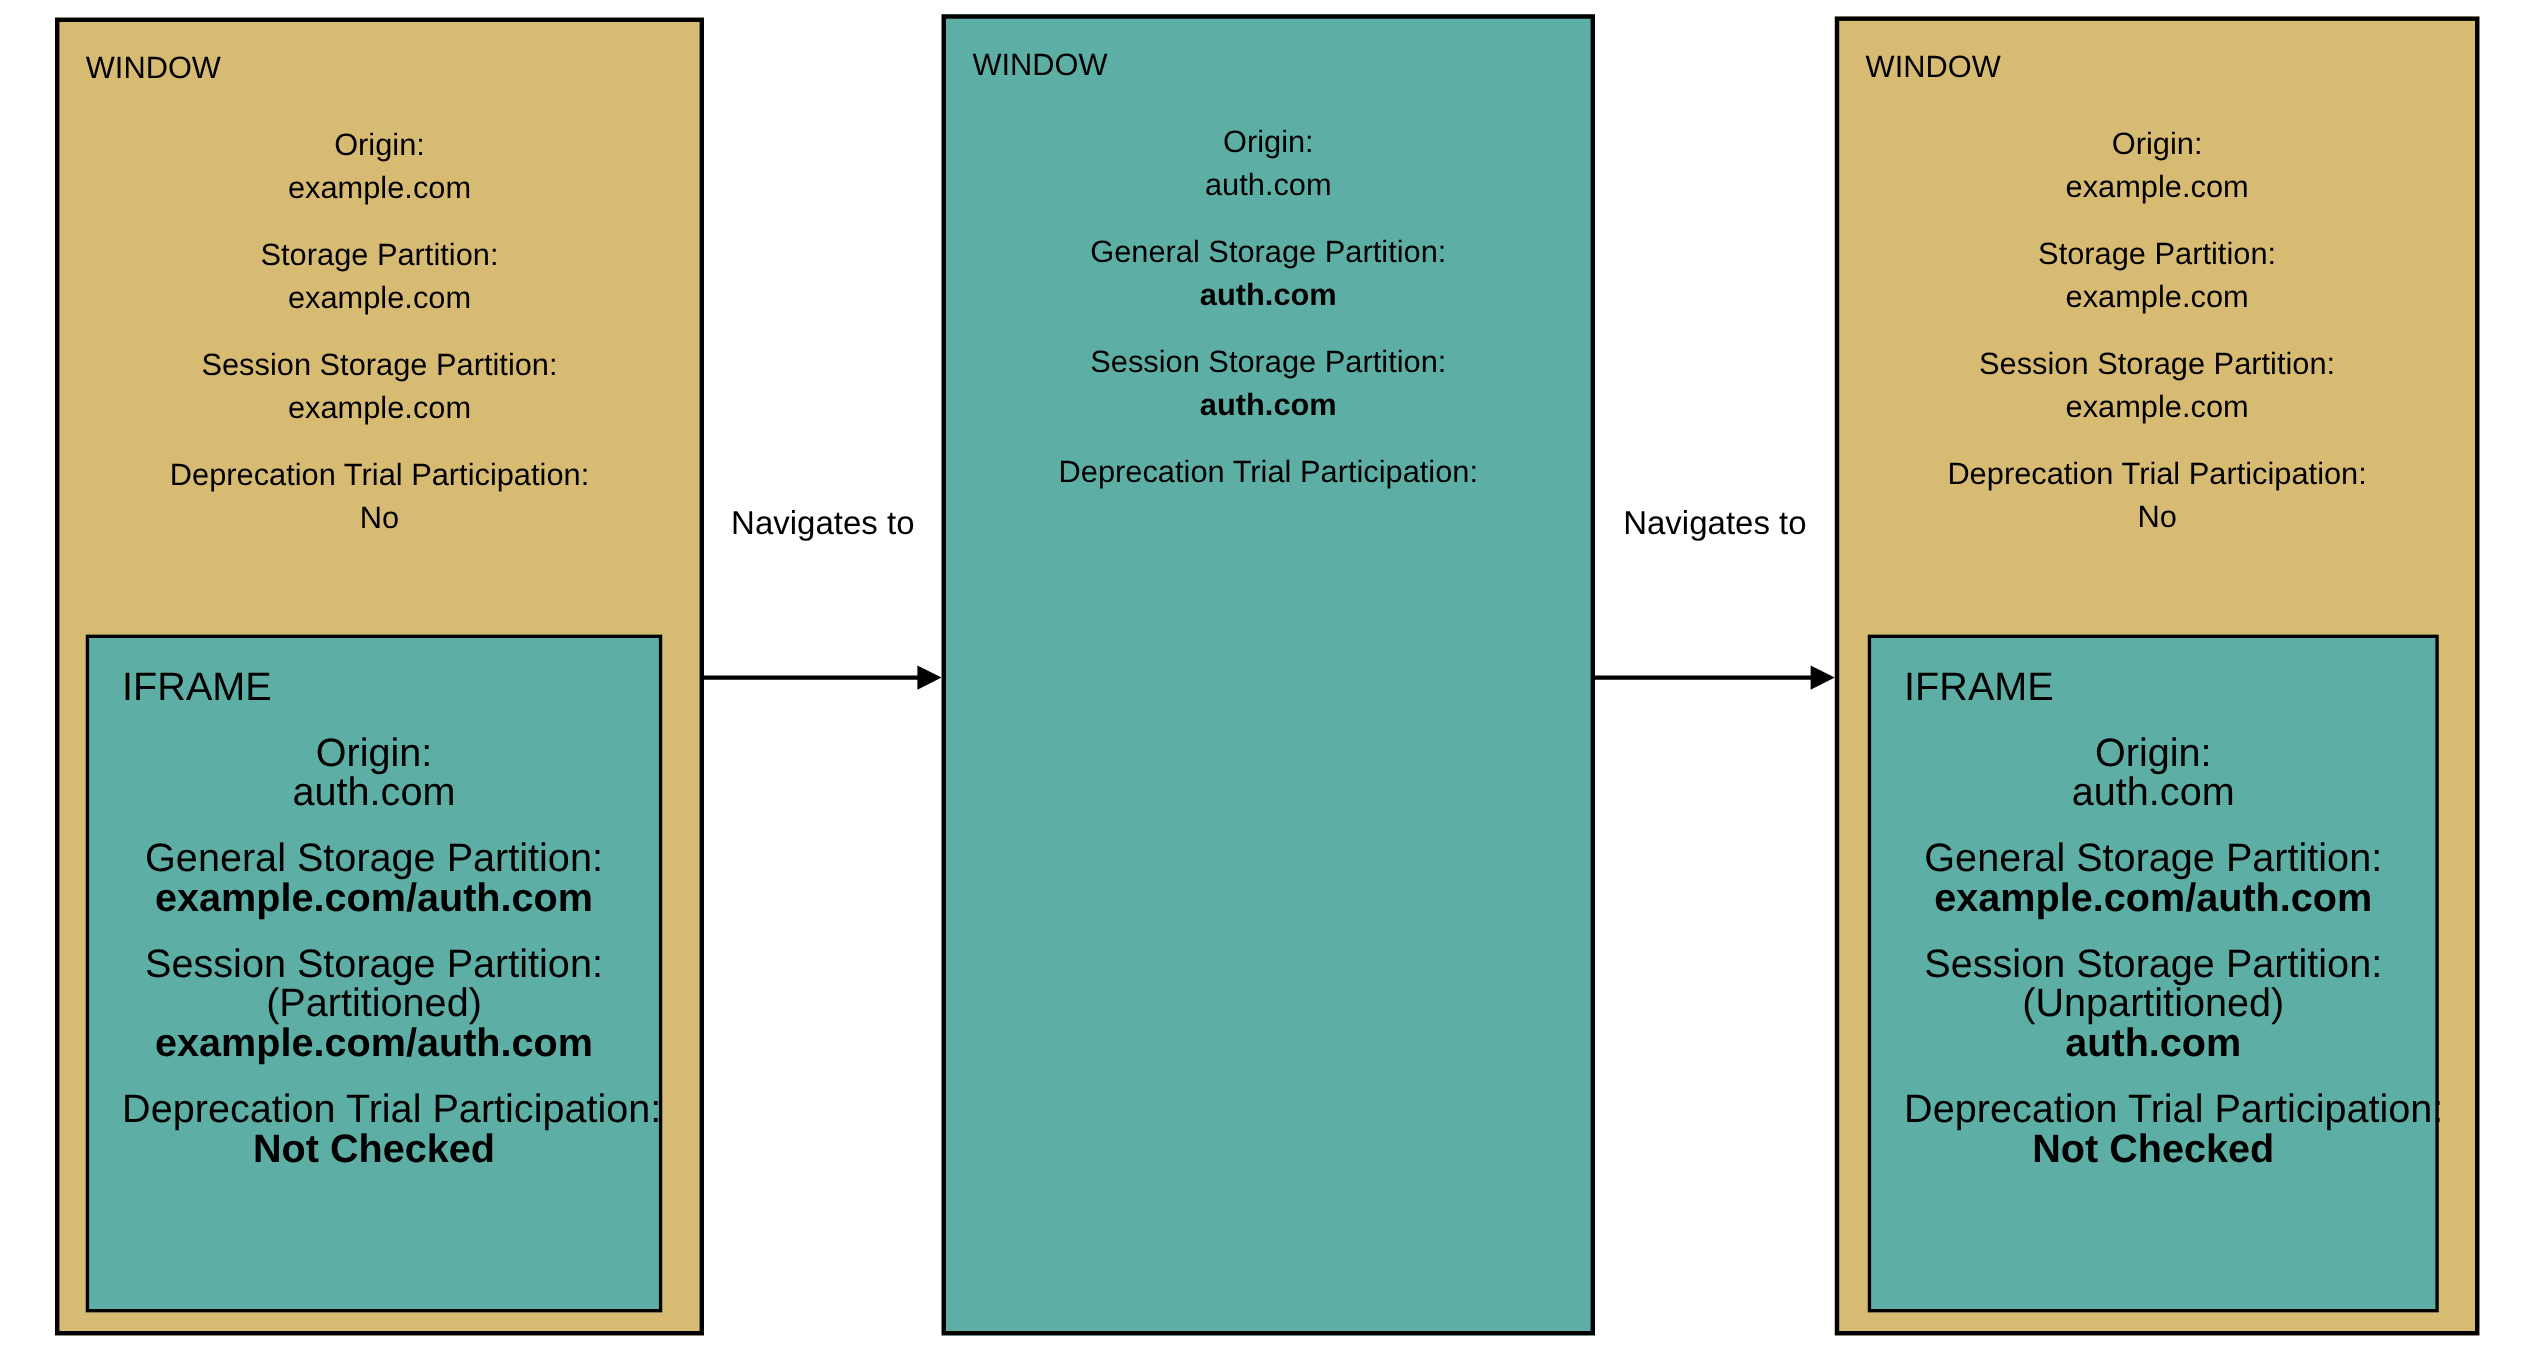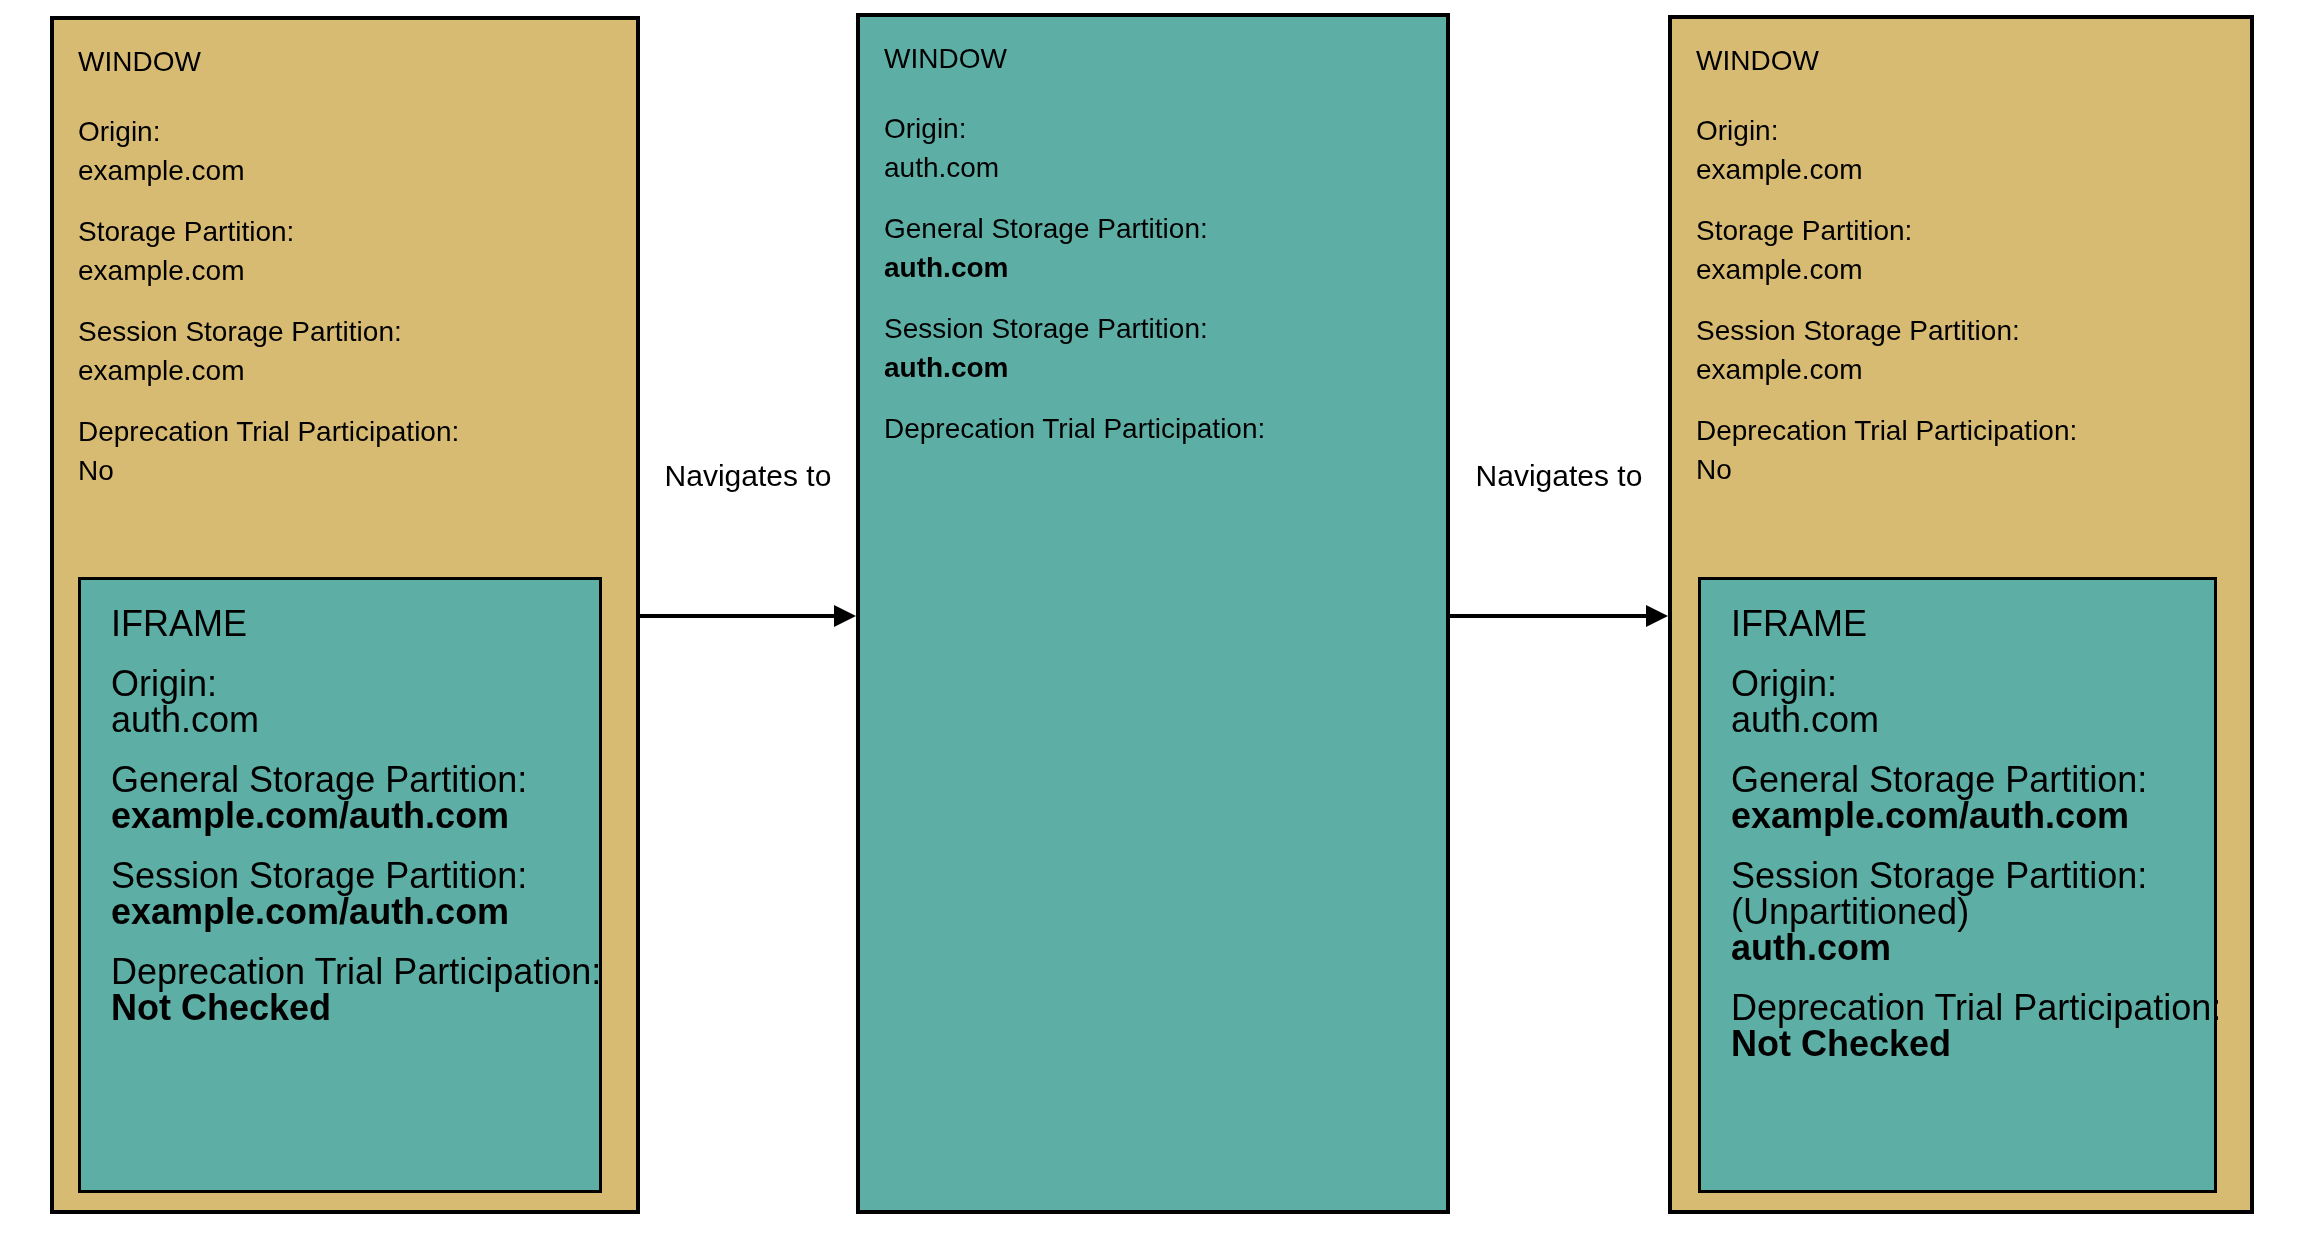--- a/index.html
+++ b/index.html
@@ -27,21 +27,21 @@
   }
   .box-tan  { background: #d8bb72; }
   .box-teal { background: #5dafa5; }
   #window-box-1 { left: 50px;   top: 16px; width: 590px; height: 1198px; }
   #window-box-2 { left: 856px;  top: 13px; width: 594px; height: 1201px; }
   #window-box-3 { left: 1668px; top: 15px; width: 586px; height: 1199px; }
   .box-title {
     margin-bottom: 31px;
     white-space: nowrap;
   }
-  .field { margin-bottom: 22px; }
+  .field { margin-bottom: 22px; text-align: center; }
   .field-label, .field-value { white-space: nowrap; }
   .bold { font-weight: bold; }
   .iframe-box {
     position: absolute;
     box-sizing: border-box;
     border: 3px solid #000000;
     background: #5dafa5;
     padding: 26px 30px;
     font-size: 36px;
     line-height: 36px;
@@ -97,20 +97,21 @@
       <div class="field">
         <div class="field-label">Origin:</div>
         <div class="field-value">auth.com</div>
       </div>
       <div class="field">
         <div class="field-label">General Storage Partition:</div>
         <div class="field-value bold">example.com/auth.com</div>
       </div>
       <div class="field">
         <div class="field-label">Session Storage Partition:</div>
+        <div class="field-value">(Partitioned)</div>
         <div class="field-value bold">example.com/auth.com</div>
       </div>
       <div class="field">
         <div class="field-label">Deprecation Trial Participation:</div>
         <div class="field-value bold">Not Checked</div>
       </div>
     </div>
   </div>
 
   <div class="arrow-label" id="arrow-label-1">Navigates to</div>

